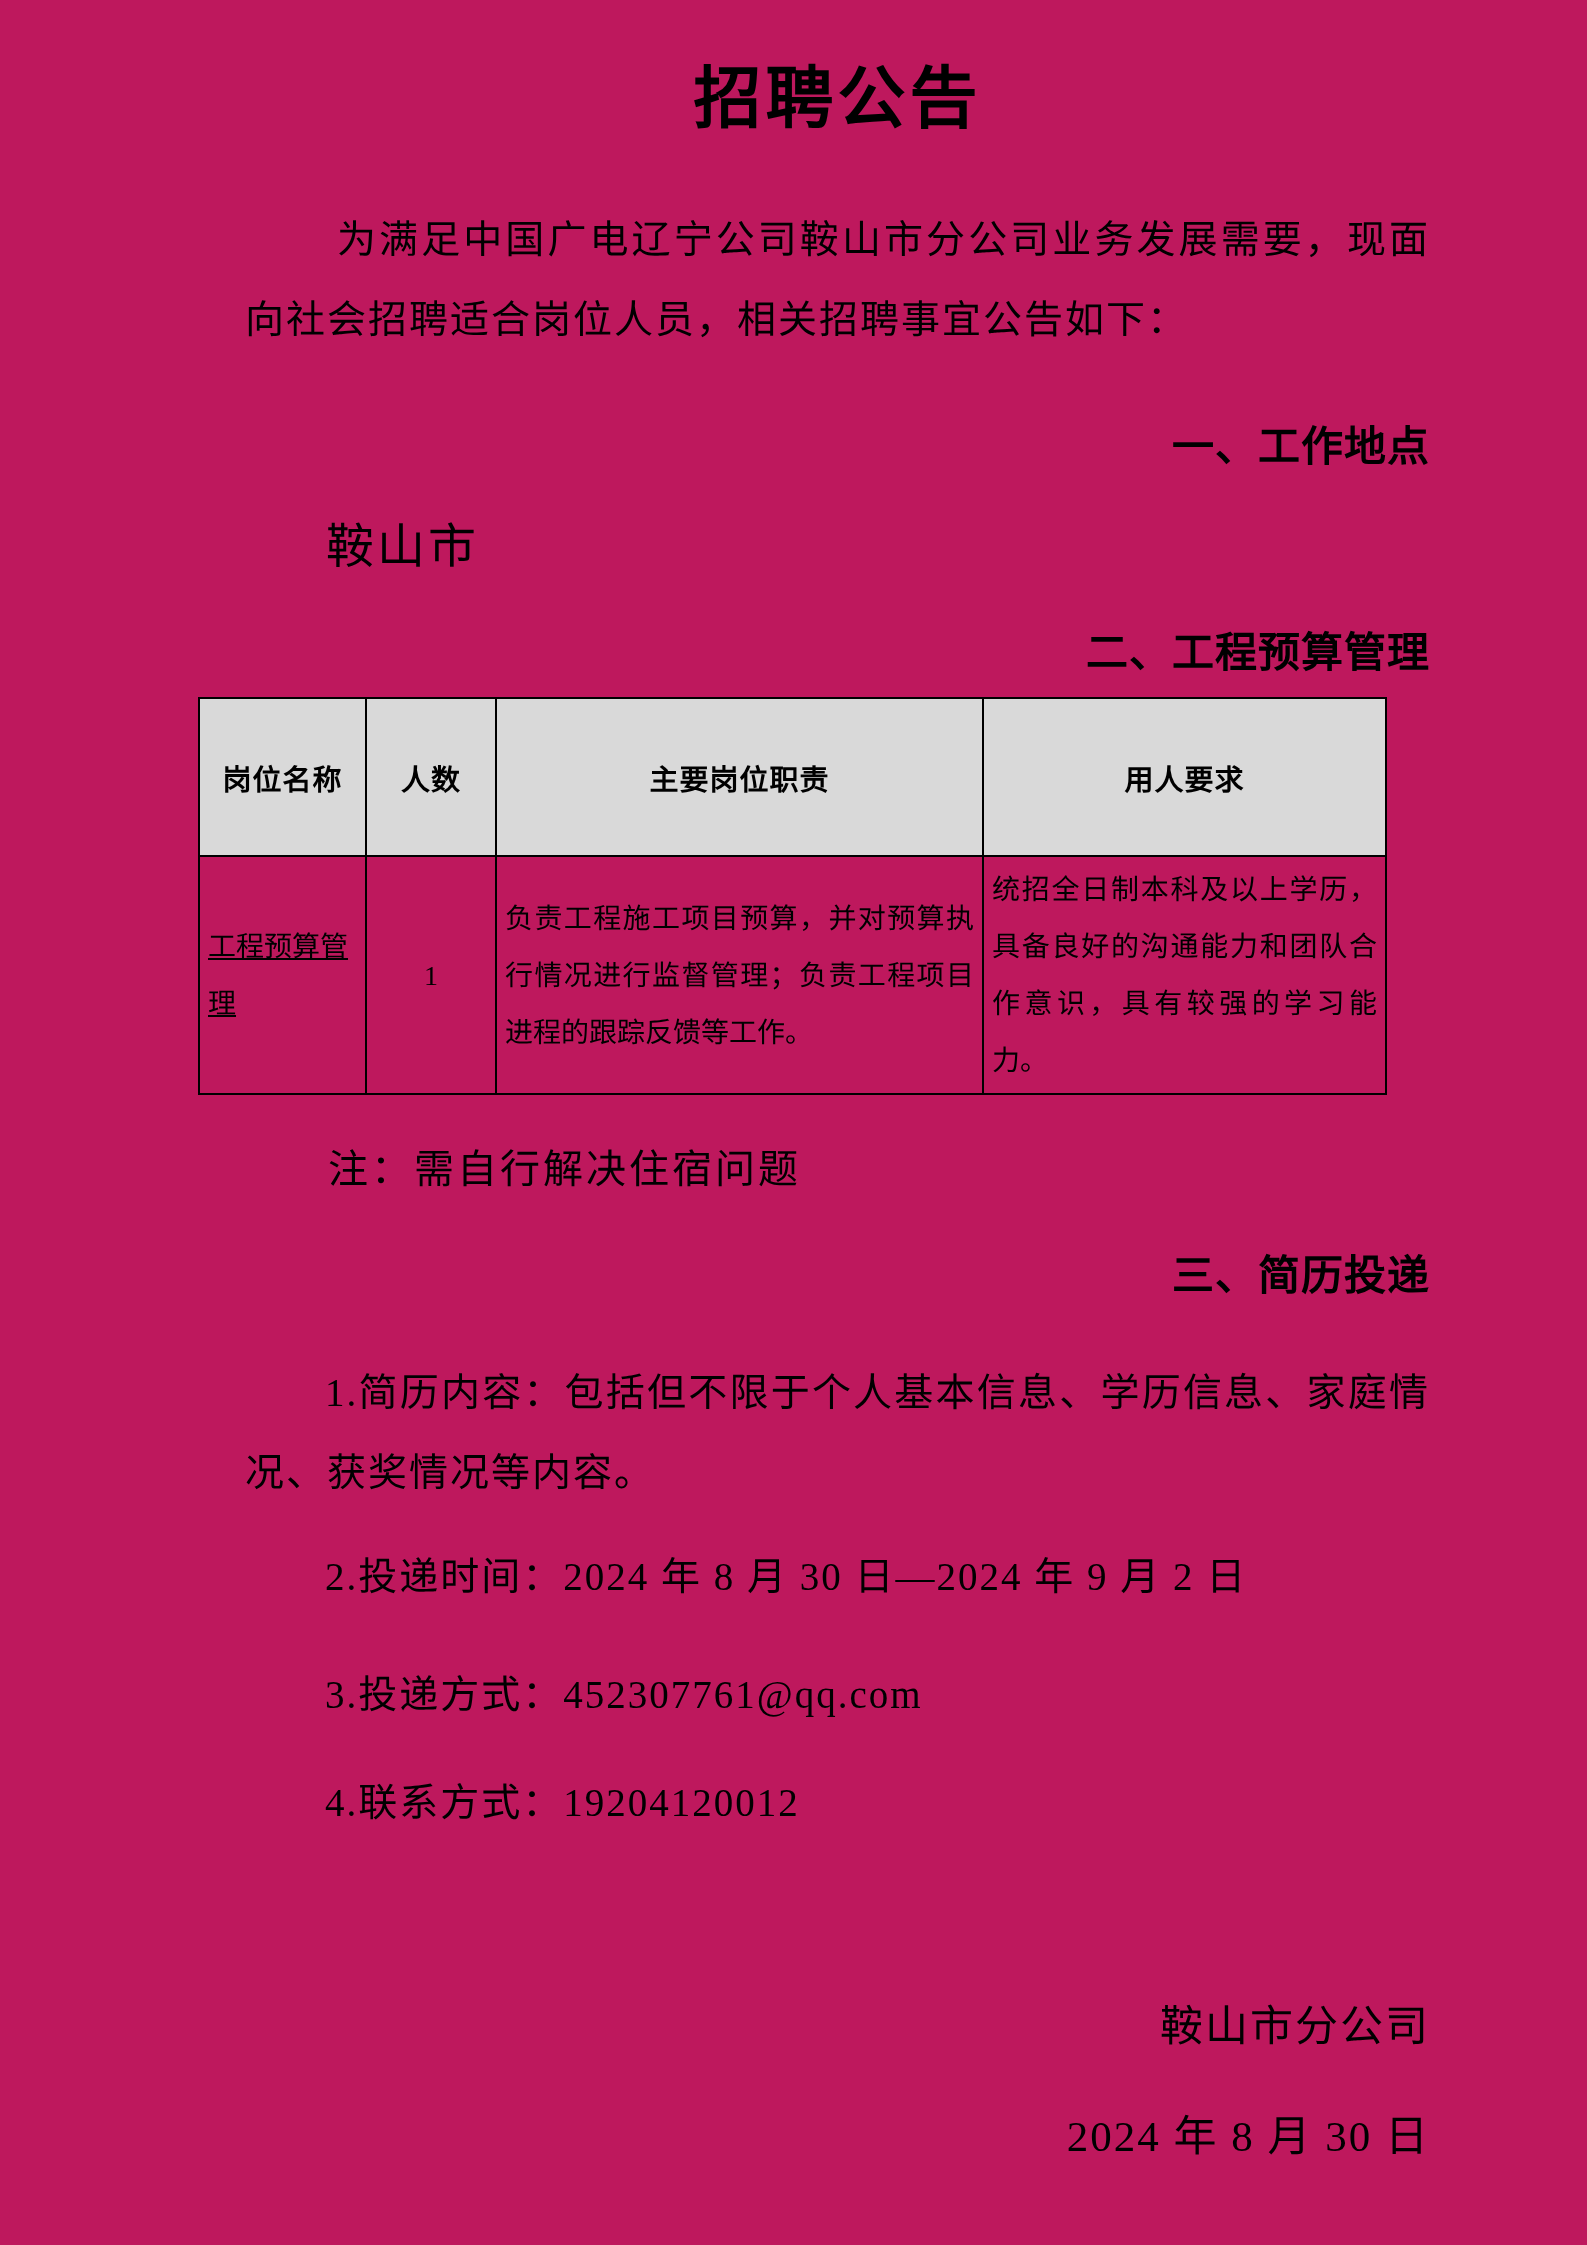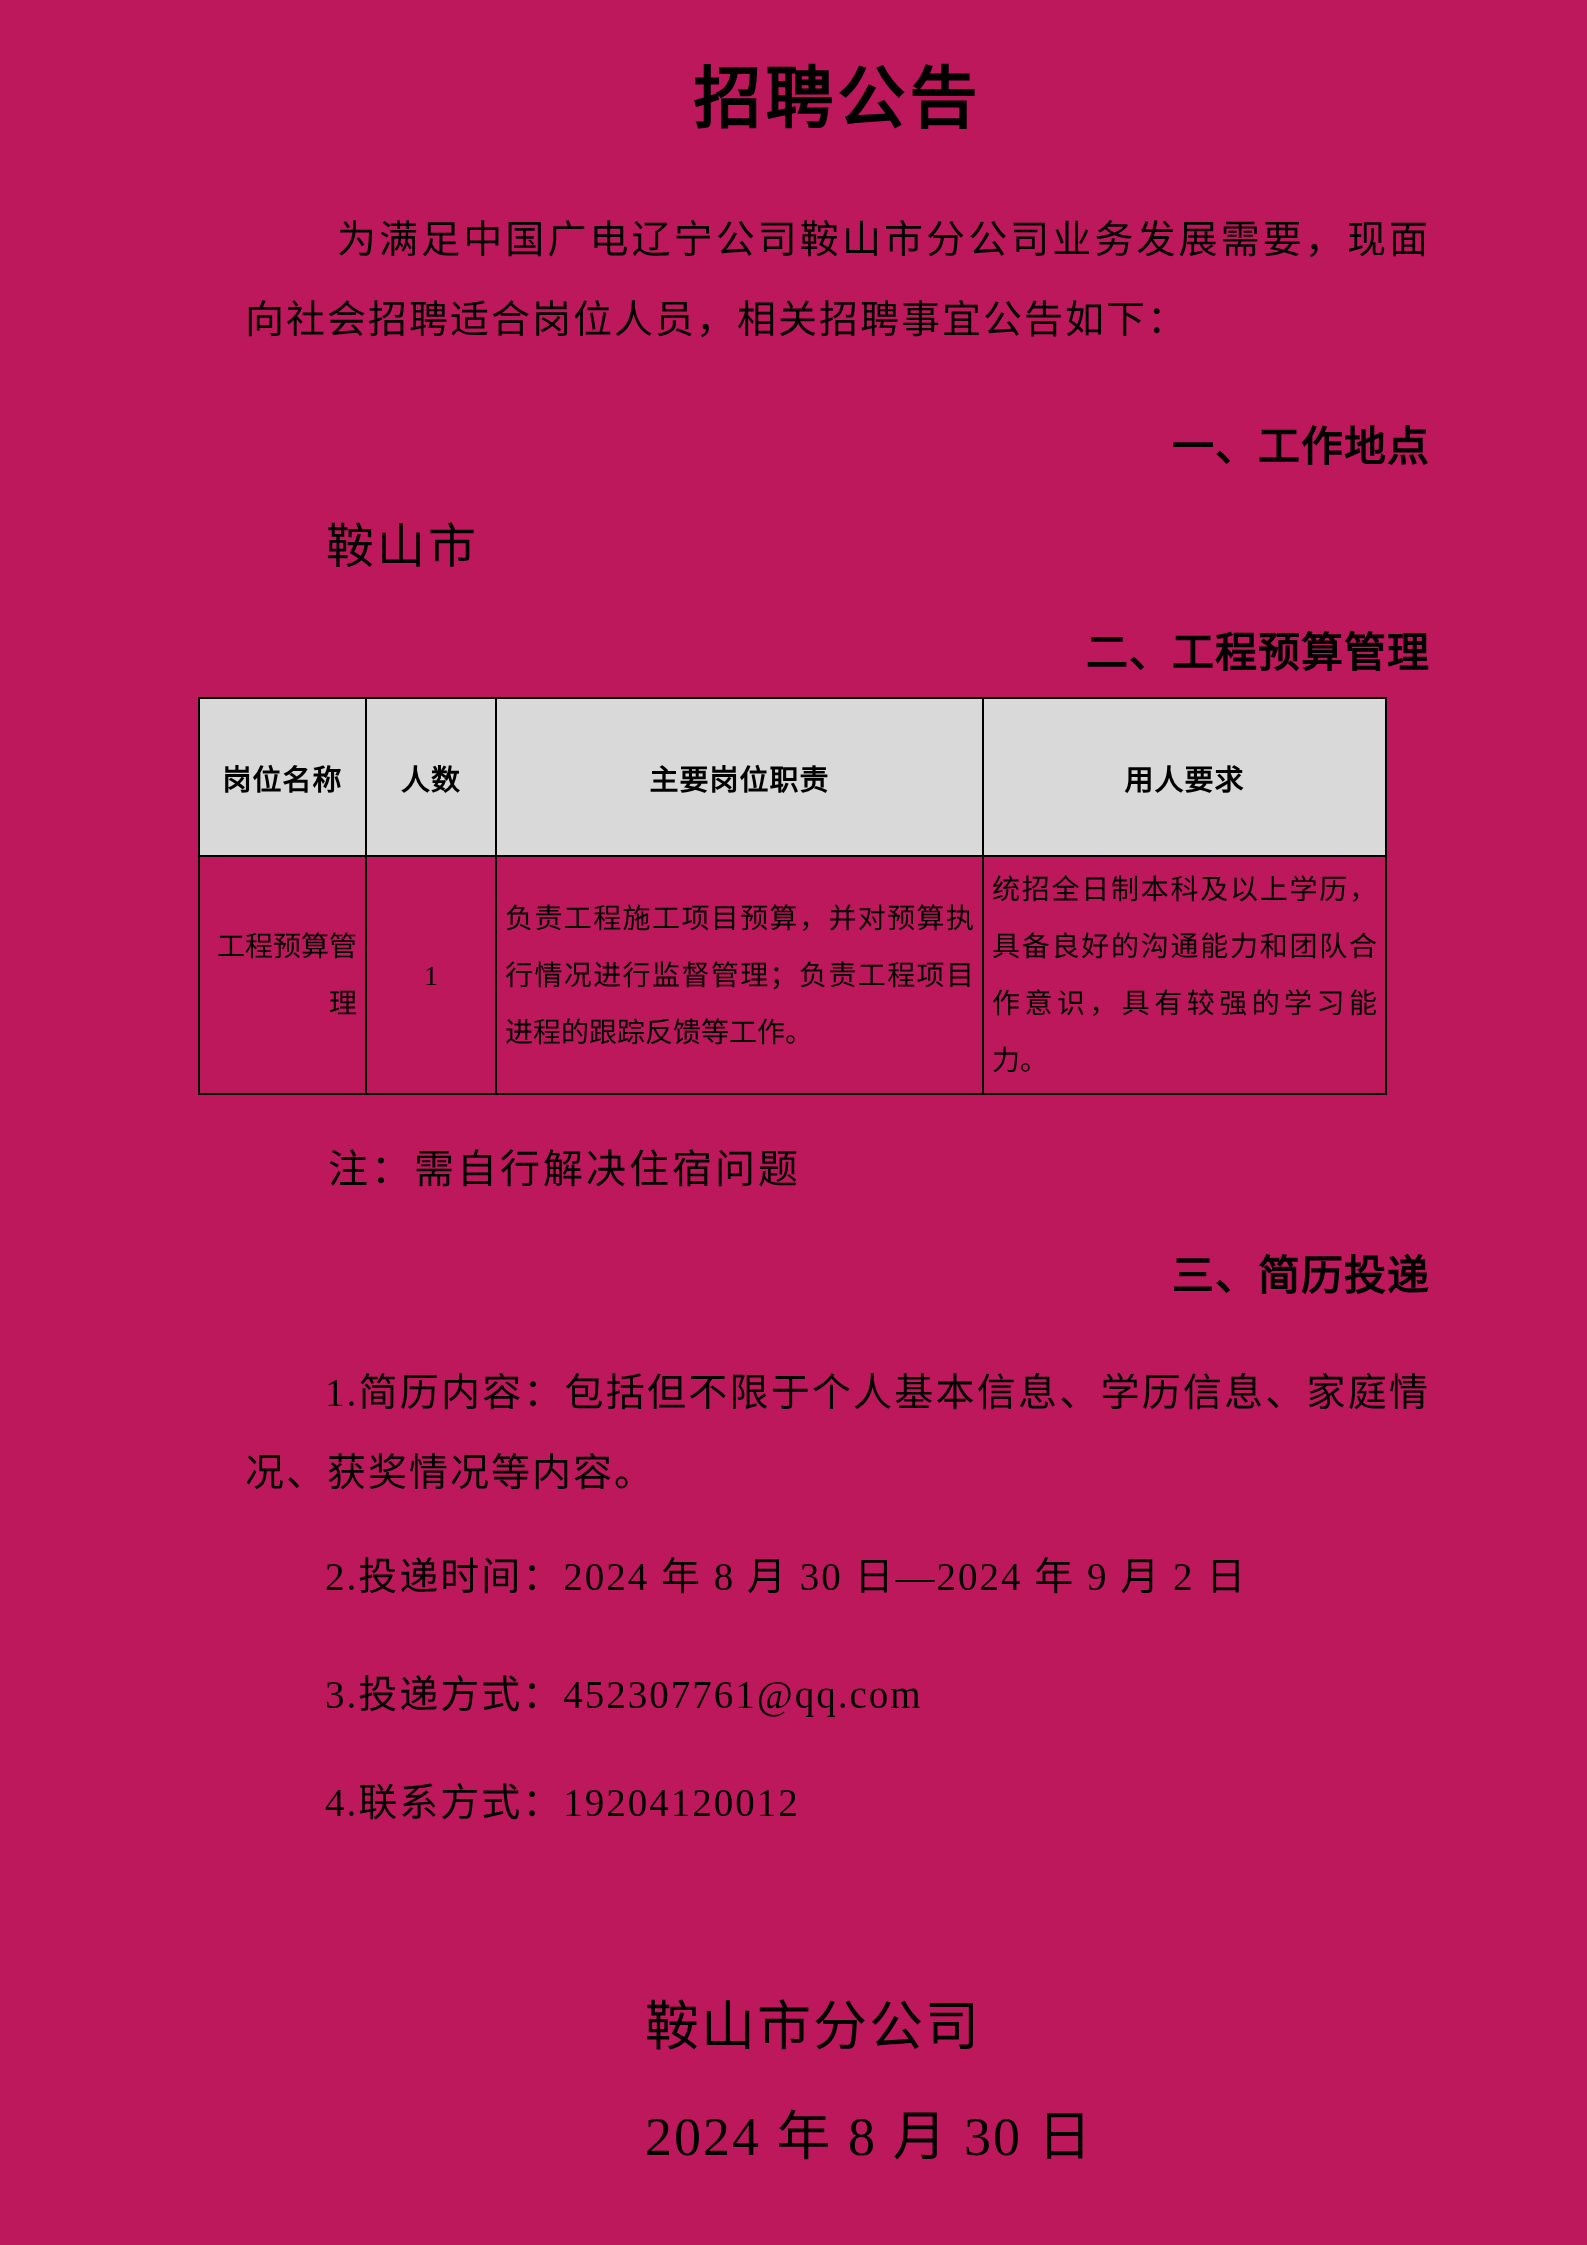--- a/index.html
+++ b/index.html
@@ -75,21 +75,21 @@
   }
   table.positions td {
     height: 233px;
     border: 2px solid #000000;
     font-size: 28px;
     line-height: 57px;
     vertical-align: middle;
     padding: 4px 8px;
     box-sizing: border-box;
   }
-  td.cell-position { text-align: right; padding: 4px 20px; line-height: 60px; }
+  td.cell-position { text-align: left; padding: 4px 20px; line-height: 60px; text-decoration: underline; }
   td.cell-headcount { text-align: center; }
   td.cell-duties, td.cell-requirements { text-align: justify; }
   .note {
     margin: 52px 0 0 0;
     font-size: 40px;
     line-height: 46px;
     letter-spacing: 3px;
     padding-left: 83px;
   }
   .item {
@@ -99,22 +99,22 @@
     letter-spacing: 2px;
     text-align: justify;
     text-indent: 80px;
   }
   .item-1 { margin-top: 52px; }
   .item-2 { margin-top: 24px; }
   .item-3 { margin-top: 38px; }
   .item-4 { margin-top: 28px; }
   .footer-line {
     margin: 0 0 0 400px;
-    text-align: left;
-    font-size: 54px;
+    text-align: right;
+    font-size: 43px;
     line-height: 60px;
     letter-spacing: 2px;
   }
   .signature { margin-top: 154px; }
   .date { margin-top: 50px; }
 </style>
 </head>
 <body>
 
 <div class="page">

